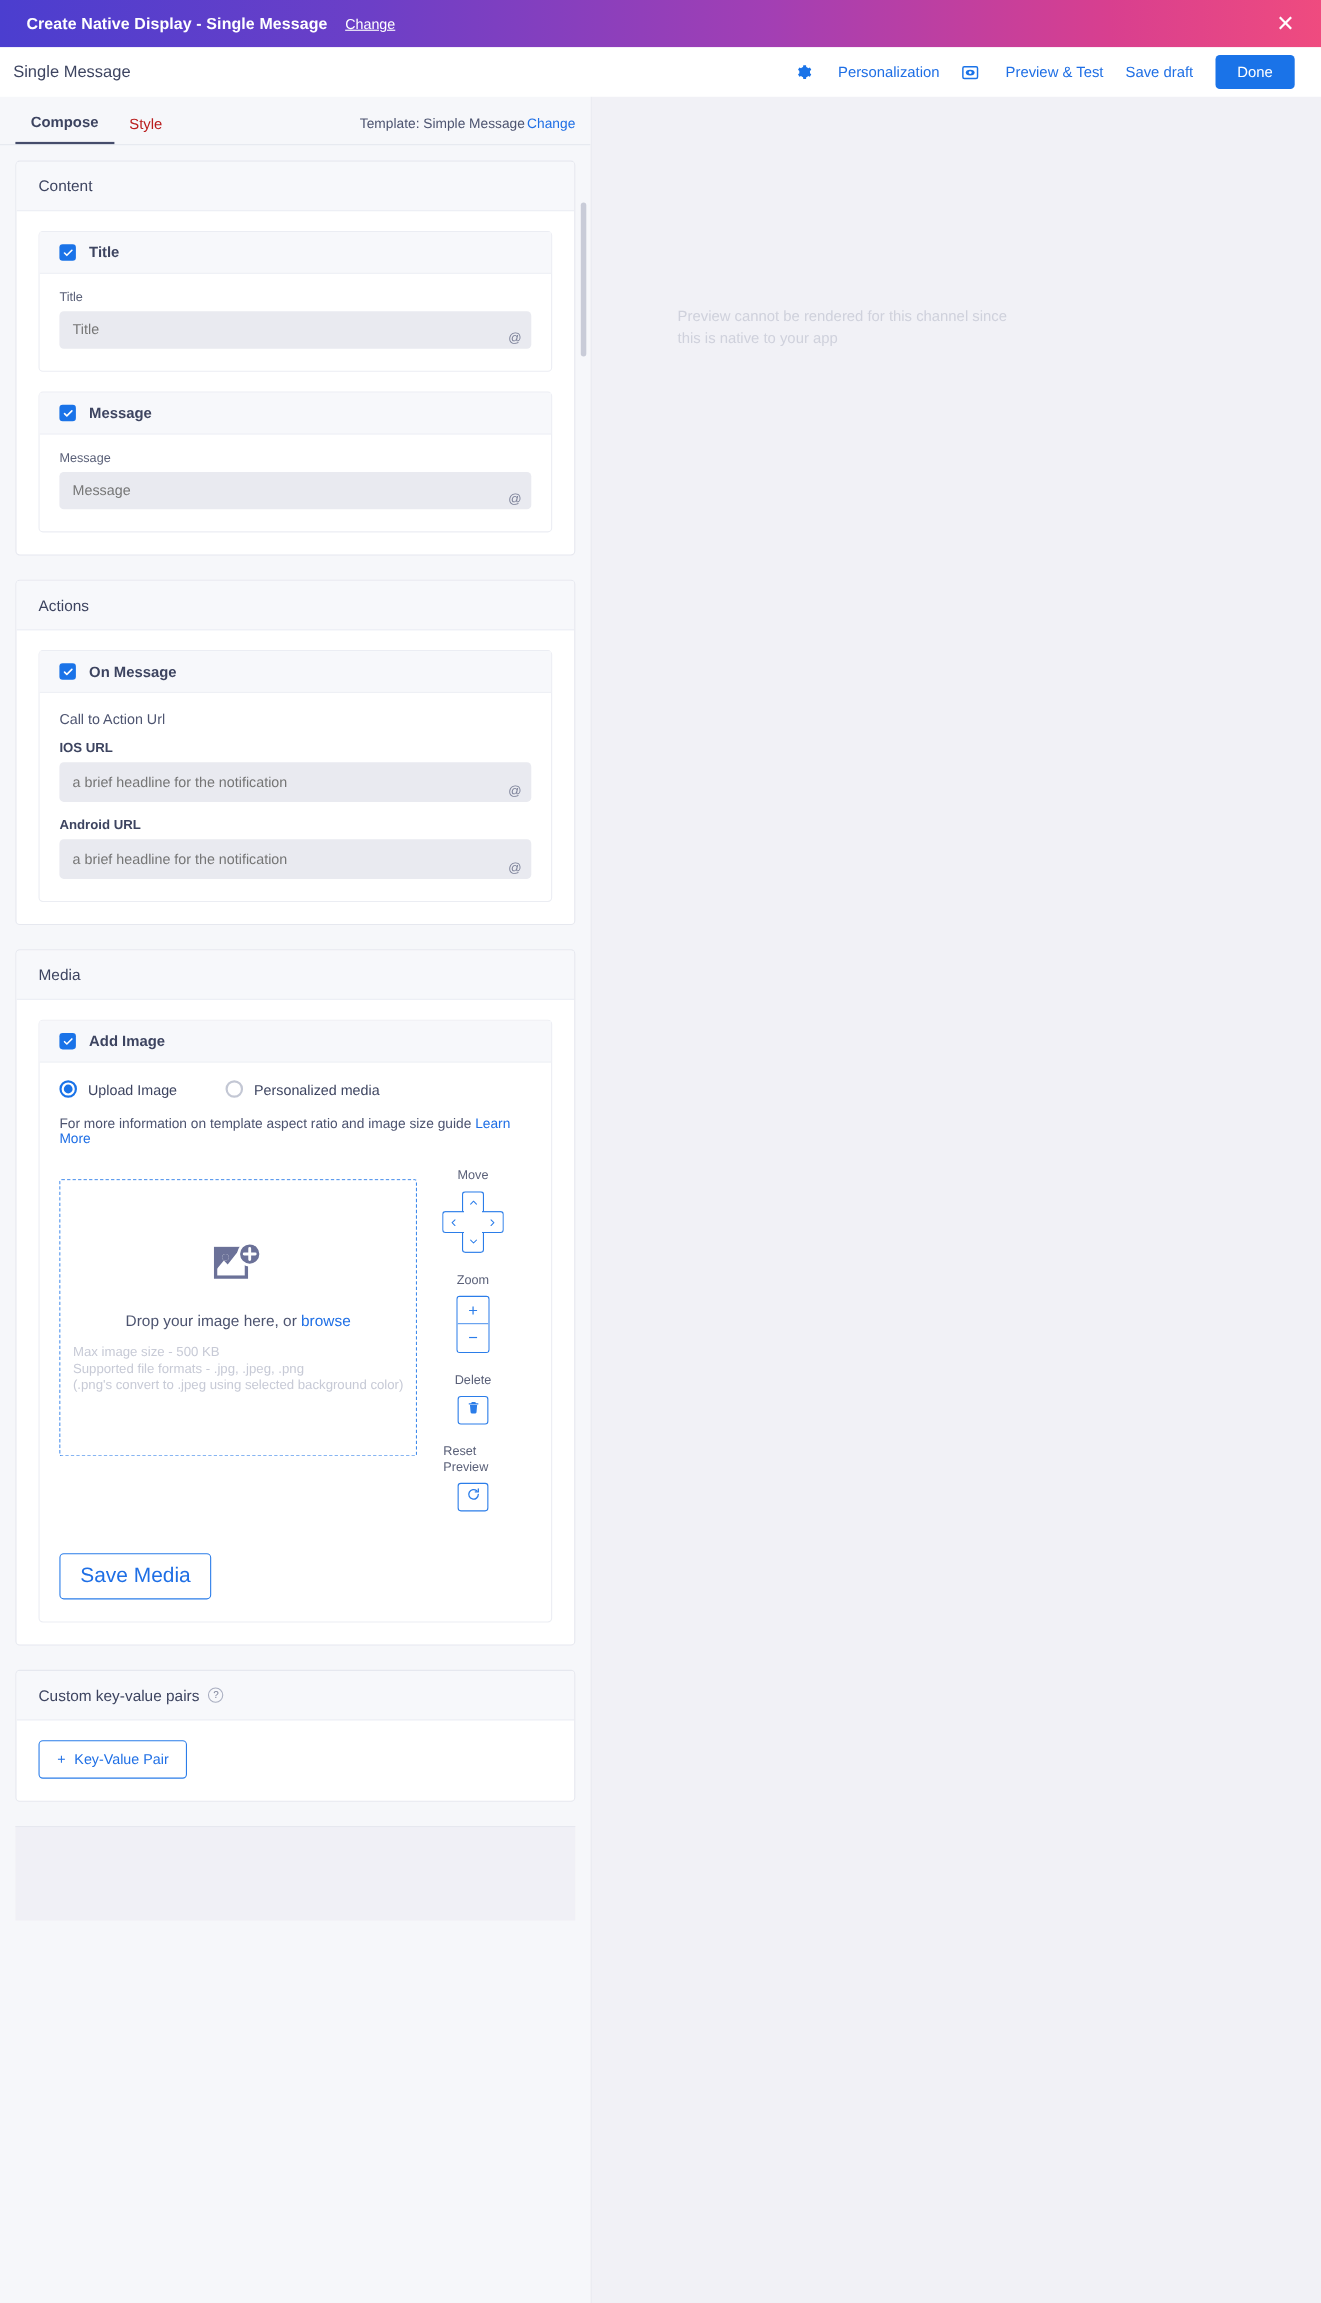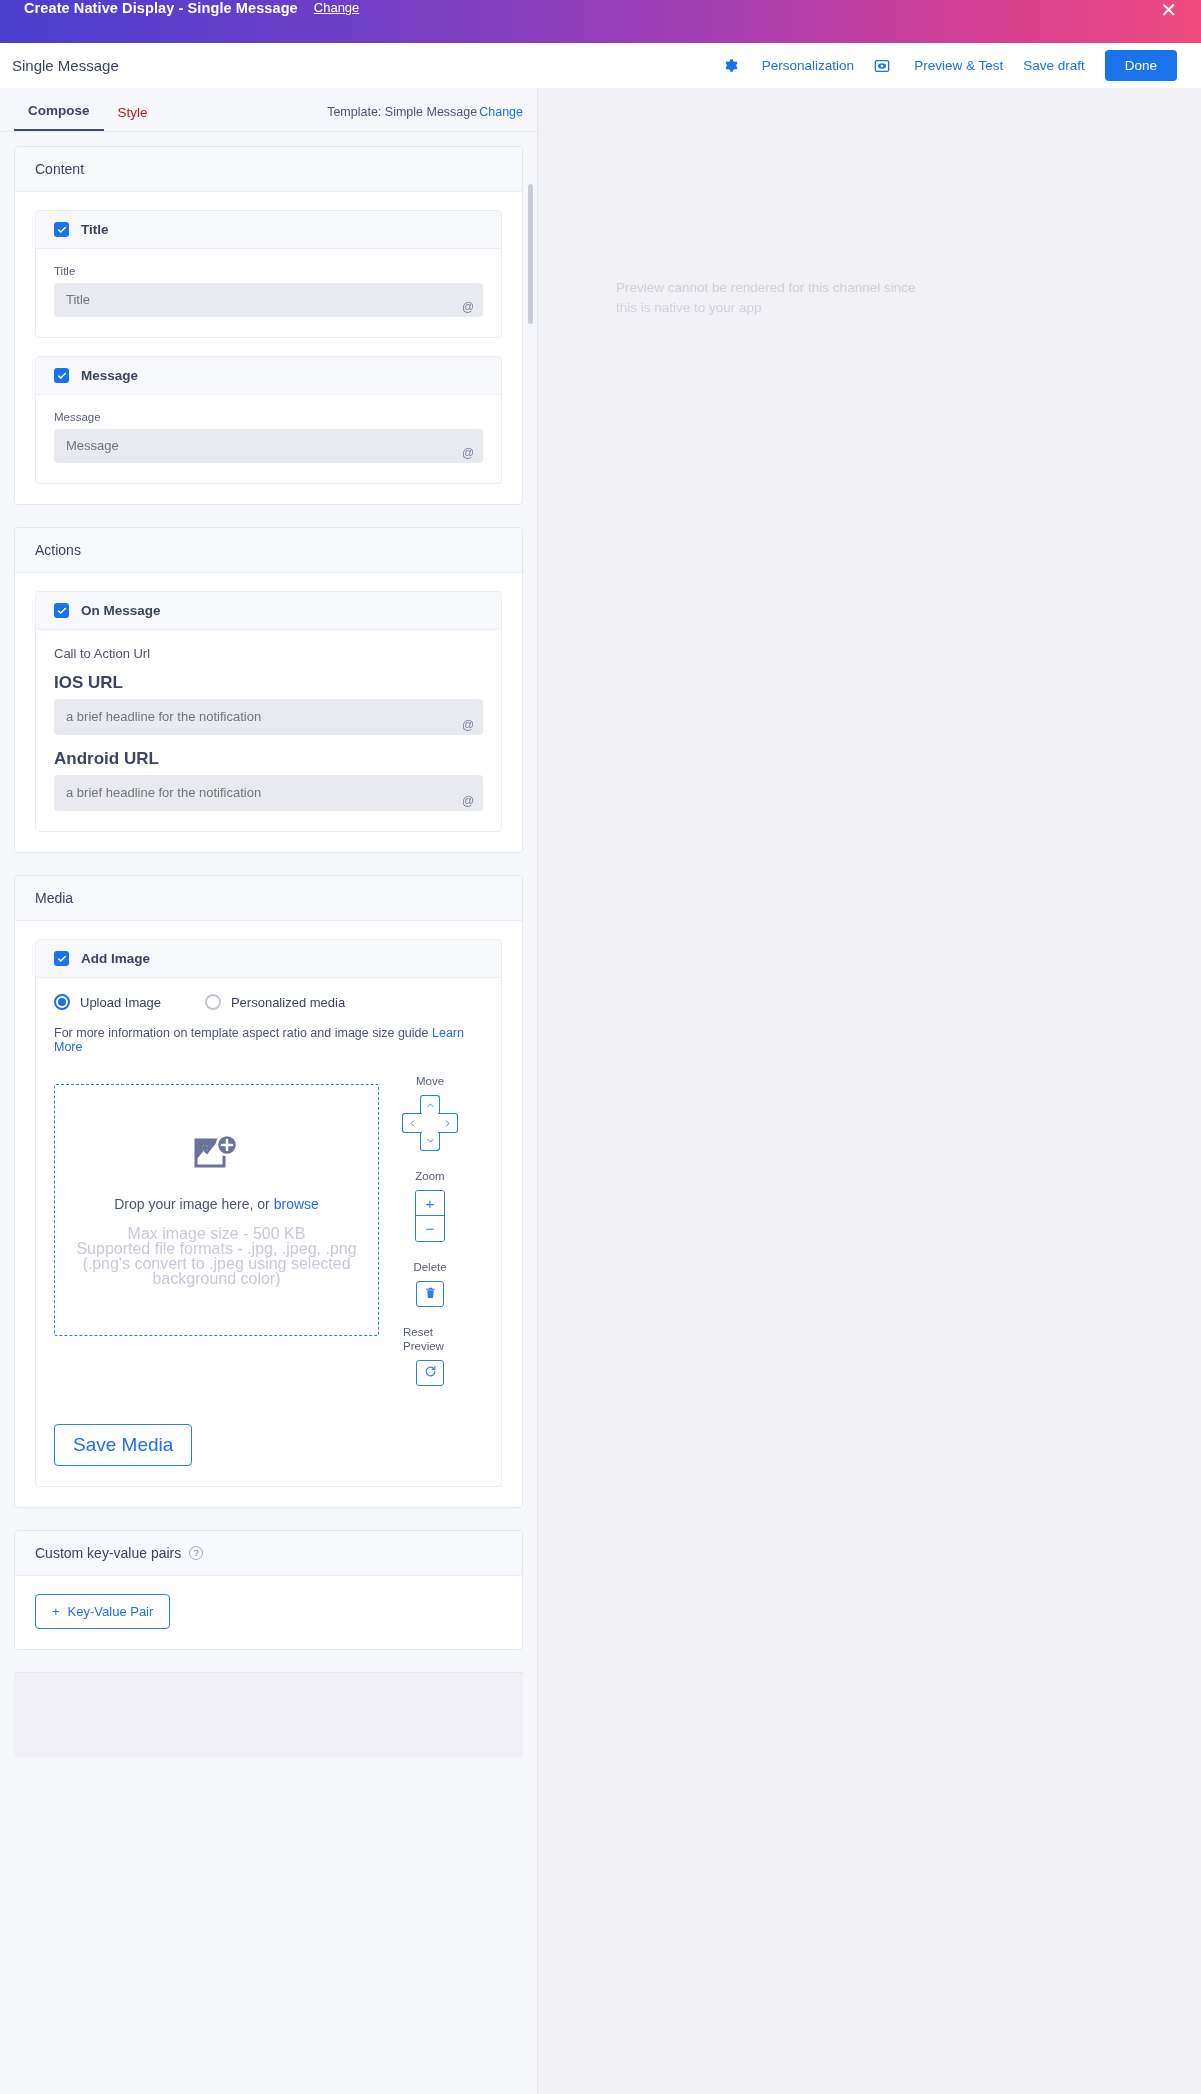--- a/index.html
+++ b/index.html
@@ -9,21 +9,21 @@
     background: #f4f5f9;
     color: #3d4460;
     -webkit-font-smoothing: antialiased;
   }
   .app { position: relative; width: 1201px; height: 2094px; overflow: hidden; background:#ffffff; }
 
   
   .topbar {
     height: 43px;
     background: linear-gradient(90deg, #4b3ecf 0%, #6c3fc7 28%, #a23fb4 58%, #d83f8f 84%, #ef4b7f 100%);
-    display: flex; padding: 0 24px;
+    display: flex; align-items: center; padding: 0 24px;
     color: #ffffff;
   }
   .topbar-title { font-size: 14.5px; font-weight: bold; letter-spacing: .1px; }
   .topbar-change {
     margin-left: 16px; font-size: 13px; color: #ffffff;
     text-decoration: underline; cursor: pointer;
   }
   .topbar-close {
     margin-left: auto; font-size: 20px; line-height: 1; cursor: pointer;
     font-weight: 300; color:#ffffff;
@@ -112,21 +112,21 @@
   .cb {
     width: 15px; height: 15px; border-radius: 3px; background: #1a73e8;
     display: inline-flex; align-items: center; justify-content: center; cursor: pointer; flex: none;
   }
   .cb svg { display:block; }
 
   
   .field { margin-bottom: 14px; }
   .field:last-child { margin-bottom: 0; }
   .field-label { font-size: 11.5px; color: #5a6078; margin-bottom: 6px; display:block; }
-  .field-label.bold { font-weight: bold; font-size: 17px; color:#3d4460; }
+  .field-label.bold { font-weight: bold; font-size: 12px; color:#3d4460; }
   .input-wrap { position: relative; }
   .fake-input {
     background: #e9eaf0; border: none; border-radius: 4px;
     height: 34px; line-height: 34px; padding: 0 34px 0 12px;
     font-size: 13px; color: #8b90a4; width: 100%;
     font-family: inherit;
   }
   .fake-input.tall { height: 36px; line-height: 36px; }
   .at-icon {
     position: absolute; right: 9px; bottom: 3px;
@@ -152,21 +152,21 @@
   
   .media-area { display: flex; gap: 22px; align-items: flex-start; }
   .dropzone {
     width: 325px; height: 252px; border: 1.5px dashed #2b7de9; border-radius: 2px;
     display: flex; flex-direction: column; align-items: center; justify-content: center;
     cursor: pointer; background: #ffffff; margin-top: 16px;
   }
   .dz-icon { margin-bottom: 18px; }
   .dz-main { font-size: 14px; color: #4d5470; margin-bottom: 14px; }
   .dz-main .browse { color: #1f6fe5; cursor: pointer; }
-  .dz-sub { font-size: 16px; color: #c7cad6; line-height: 15px; text-align: center; }
+  .dz-sub { font-size: 12px; color: #c7cad6; line-height: 15px; }
 
   .ctrl-col { display: flex; flex-direction: column; align-items: center; padding-top: 6px; }
   .ctrl-label { font-size: 11.5px; color: #5a6078; margin-bottom: 7px; text-align: center; line-height:14px; }
   .ctrl-label.wide { width: 56px; text-align: left; align-self: flex-start; margin-left: 2px; }
   .dpad { position: relative; width: 56px; height: 56px; margin-bottom: 18px; }
   .dpad-btn {
     position: absolute; border: 1px solid #2b7de9; background: #fff; cursor: pointer;
     display: flex; align-items: center; justify-content: center; color: #2b7de9; font-size: 11px;
   }
   .dp-up    { left: 18px; top: 0;    width: 20px; height: 20px; border-bottom: none; border-radius: 3px 3px 0 0; }

